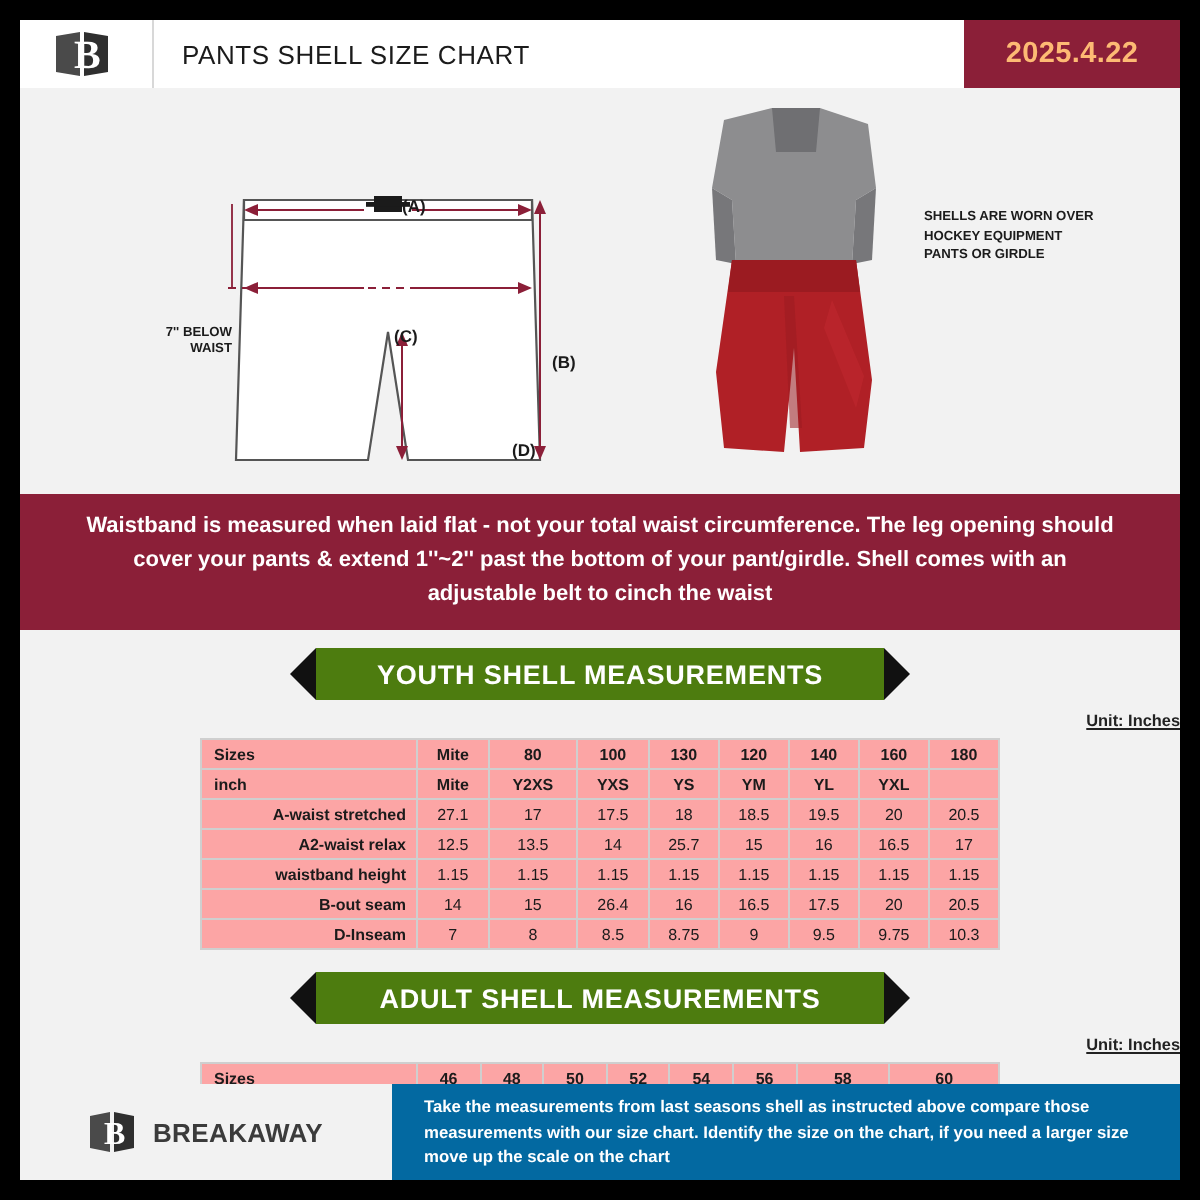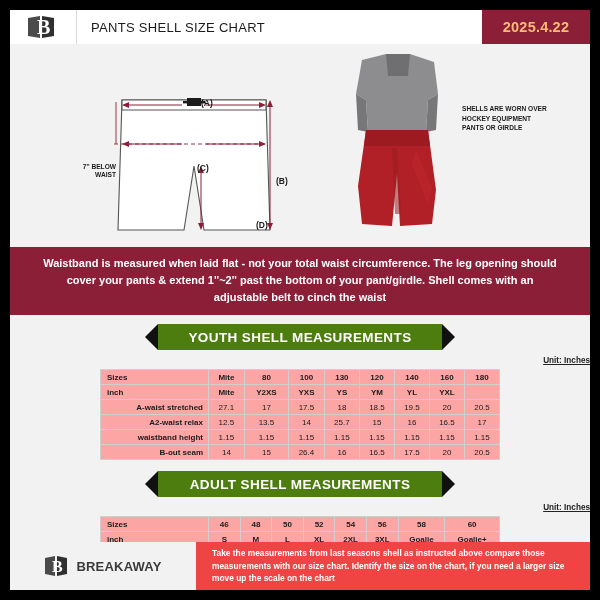--- a/index.html
+++ b/index.html
@@ -129,21 +129,21 @@
     display:flex;
   }
   .footer-left{
     width:186px;background:#f2f2f2;display:flex;align-items:center;
     justify-content:center;gap:6px;
   }
   .footer-left .fname{
     font-size:13px;font-weight:bold;color:#3b3b3b;letter-spacing:.2px;text-align:center;
   }
   .footer-right{
-    flex:1;background:#ef4444;color:#fff;
+    flex:1;background:#0369a1;color:#fff;
     display:flex;align-items:center;
     padding:0 16px;
     font-size:8.4px;line-height:1.5;font-weight:bold;
   }
 </style>
 </head>
 <body>
 
 <div class="page">
   <div class="sheet">
@@ -287,20 +287,31 @@
               <td class="rowhead maroon">B-out seam</td>
               <td>14</td>
               <td>15</td>
               <td>26.4</td>
               <td>16</td>
               <td>16.5</td>
               <td>17.5</td>
               <td>20</td>
               <td>20.5</td>
             </tr>
+            <tr>
+              <td class="rowhead maroon">D-Inseam</td>
+              <td>7</td>
+              <td>8</td>
+              <td>8.5</td>
+              <td>8.75</td>
+              <td>9</td>
+              <td>9.5</td>
+              <td>9.75</td>
+              <td>10.3</td>
+            </tr>
           </tbody>
       </table>
     </div>
 
     <div class="sec" style="padding-top:11px;">
       <div class="sec-band">
         <span>ADULT SHELL MEASUREMENTS</span>
       </div>
       <div class="unit">Unit: Inches</div>
       <table class="size">

